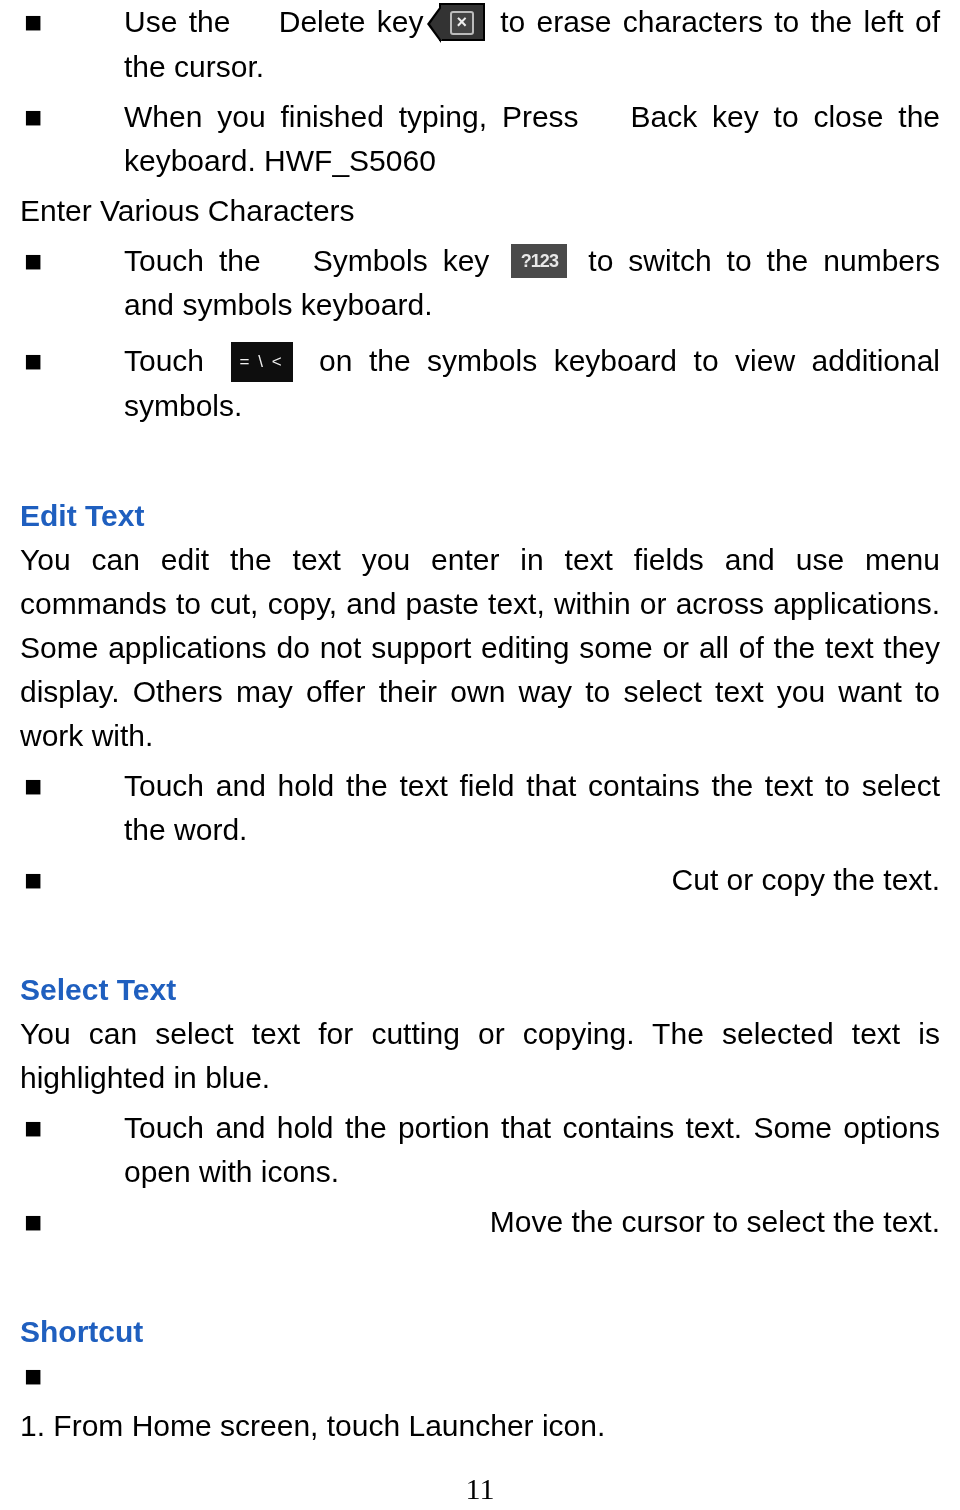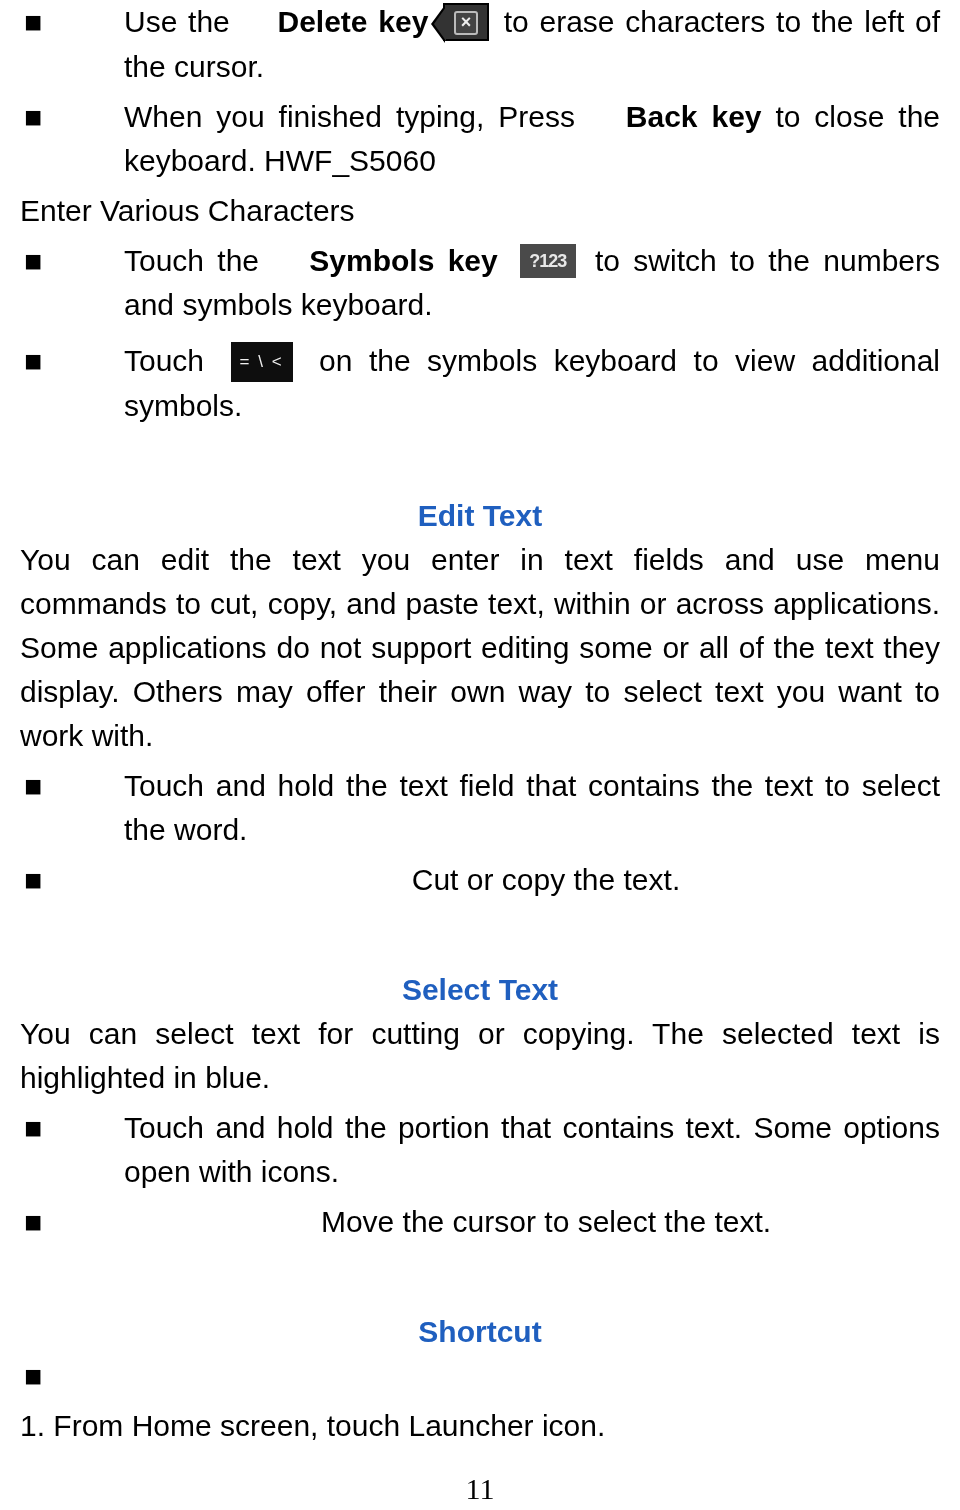--- a/index.html
+++ b/index.html
@@ -28,33 +28,32 @@
     line-height: 44px;
     padding-left: 4px;
   }
   .bullet-text {
     flex: 1;
     font-size: 30px;
     line-height: 44px;
     text-align: justify;
     text-justify: inter-word;
   }
-  .nojust { text-align: center; margin-left: 28px; }
-  .bold { font-weight: bold; margin-left: 37px; }
+  .nojust { text-align: right; margin-left: 28px; }
+  .bold { font-weight: normal; margin-left: 37px; }
   .section-label {
     font-size: 30px;
     line-height: 44px;
     margin-top: 4px;
   }
   .section-heading {
     color: #1F5FBF;
     font-weight: bold;
     font-size: 30px;
     line-height: 44px;
-    text-align: center;
   }
   .para {
     font-size: 30px;
     line-height: 44px;
     text-align: justify;
     text-justify: inter-word;
     margin: 0;
   }
   .numbered {
     font-size: 30px;

